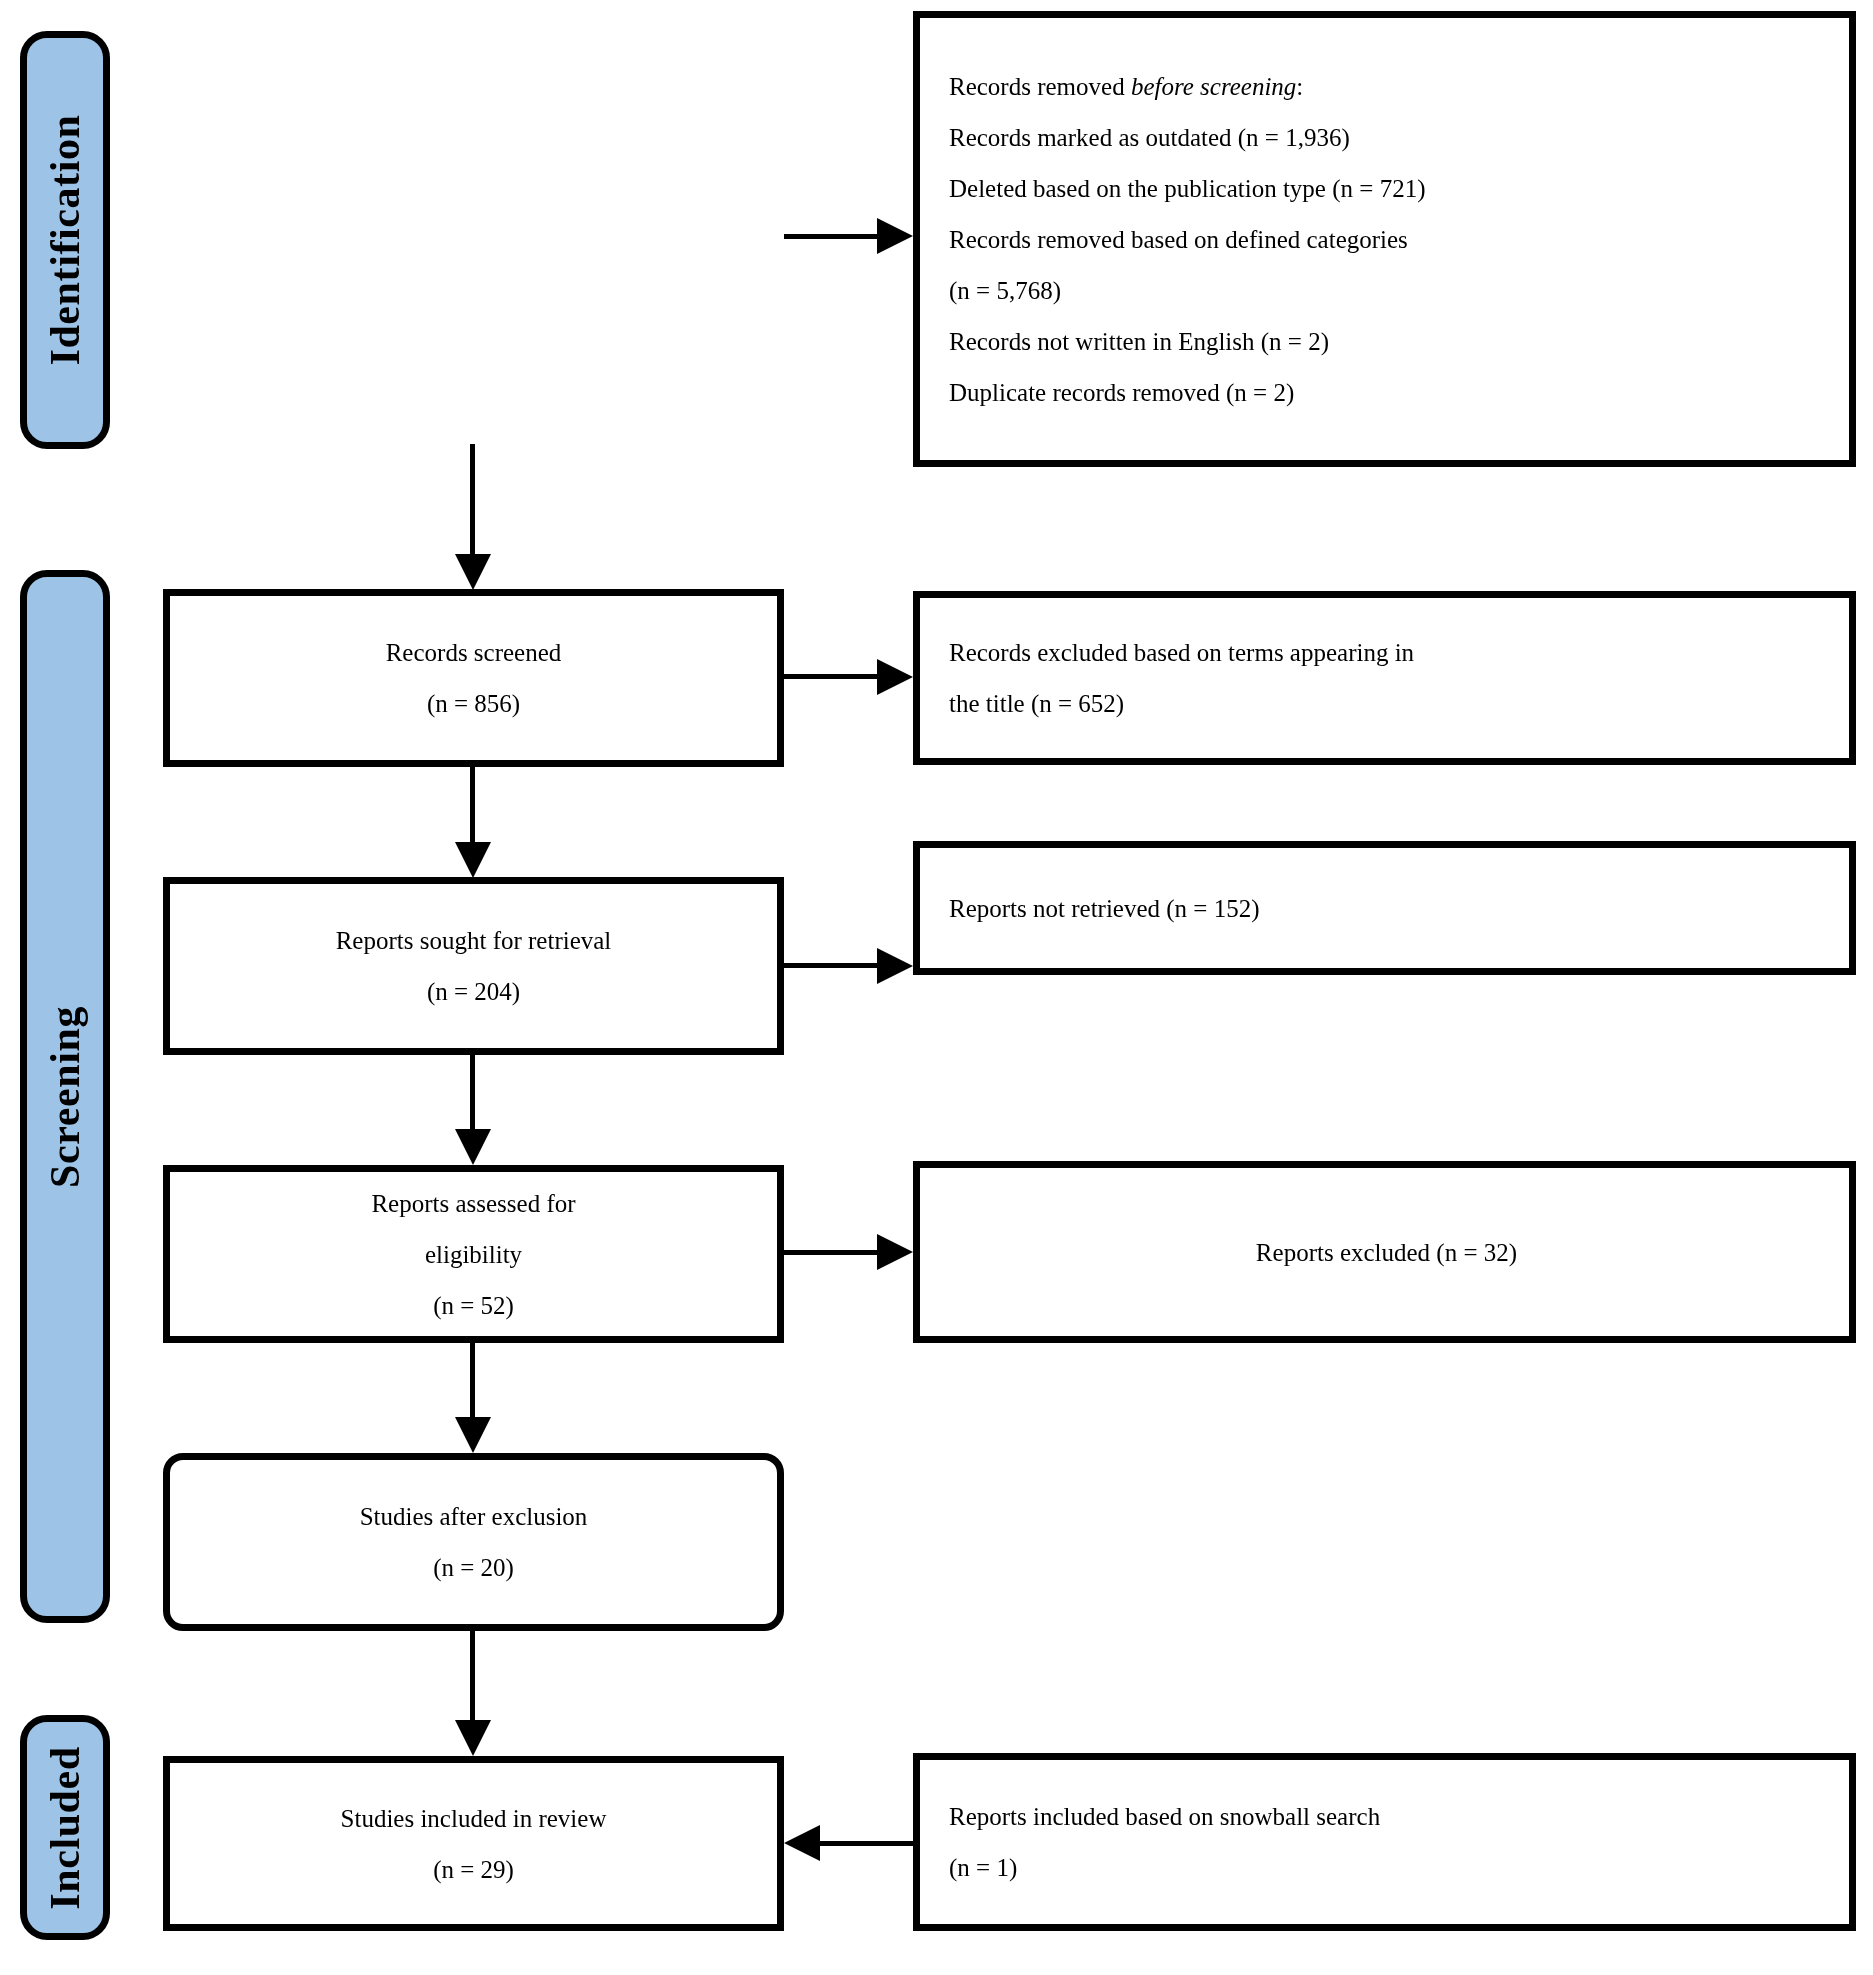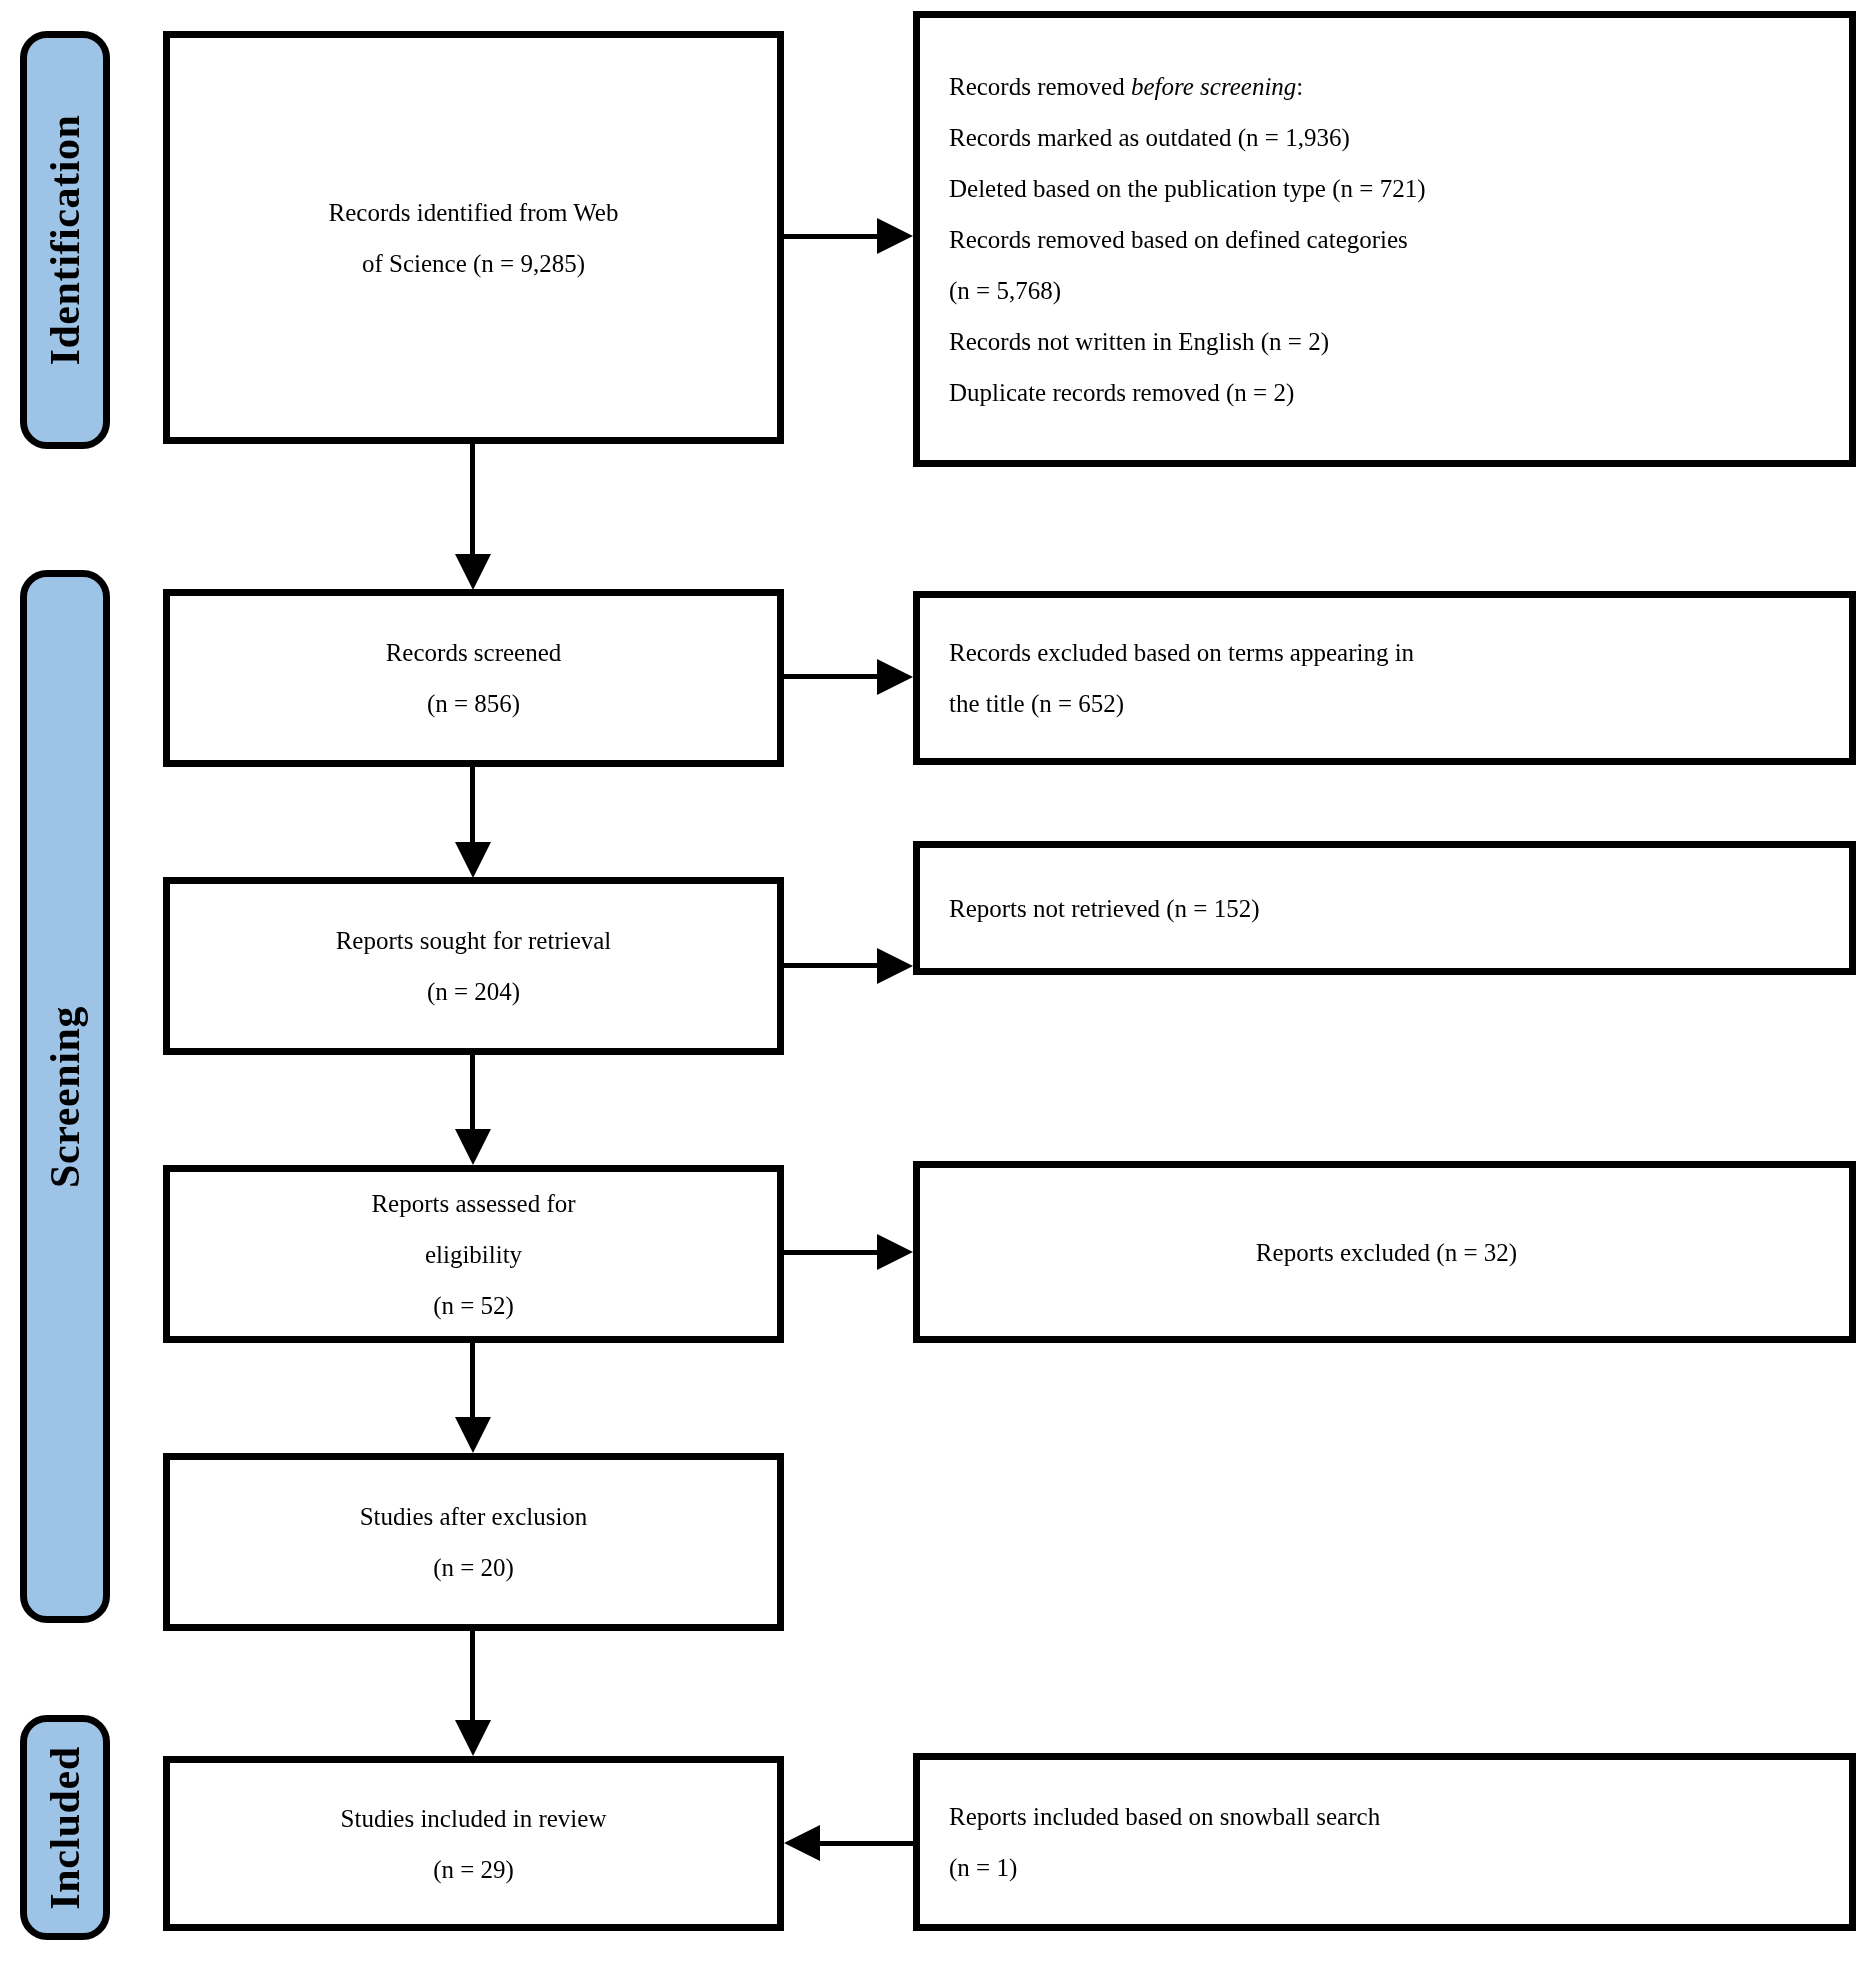--- a/index.html
+++ b/index.html
@@ -38,42 +38,38 @@
   <div class="stage" style="top:31px; height:418px;">
     <span class="vtext">Identification</span>
   </div>
   <div class="stage" style="top:570px; height:1053px;">
     <span class="vtext">Screening</span>
   </div>
   <div class="stage" style="top:1715px; height:225px;">
     <span class="vtext">Included</span>
   </div>
 
-  <div class="box center" style="left:163px; top:31px; width:621px; height:413px;">
-    <div>Records identified from Web</div>
-    <div>of Science (n = 9,285)</div>
-  </div>
 
   <div class="box center" style="left:163px; top:589px; width:621px; height:178px;">
     <div>Records screened</div>
     <div>(n = 856)</div>
   </div>
 
   <div class="box center" style="left:163px; top:877px; width:621px; height:178px;">
     <div>Reports sought for retrieval</div>
     <div>(n = 204)</div>
   </div>
 
   <div class="box center" style="left:163px; top:1165px; width:621px; height:178px;">
     <div>Reports assessed for</div>
     <div>eligibility</div>
     <div>(n = 52)</div>
   </div>
 
-  <div class="box center" style="left:163px; top:1453px; width:621px; height:178px;">
+  <div class="box center" style="left:163px; top:1453px; width:621px; height:178px;border-radius:20px;">
     <div>Studies after exclusion</div>
     <div>(n = 20)</div>
   </div>
 
   <div class="box center" style="left:163px; top:1756px; width:621px; height:175px;">
     <div>Studies included in review</div>
     <div>(n = 29)</div>
   </div>
 
   <div class="box left" style="left:913px; top:11.2px; width:943px; height:456px;">

